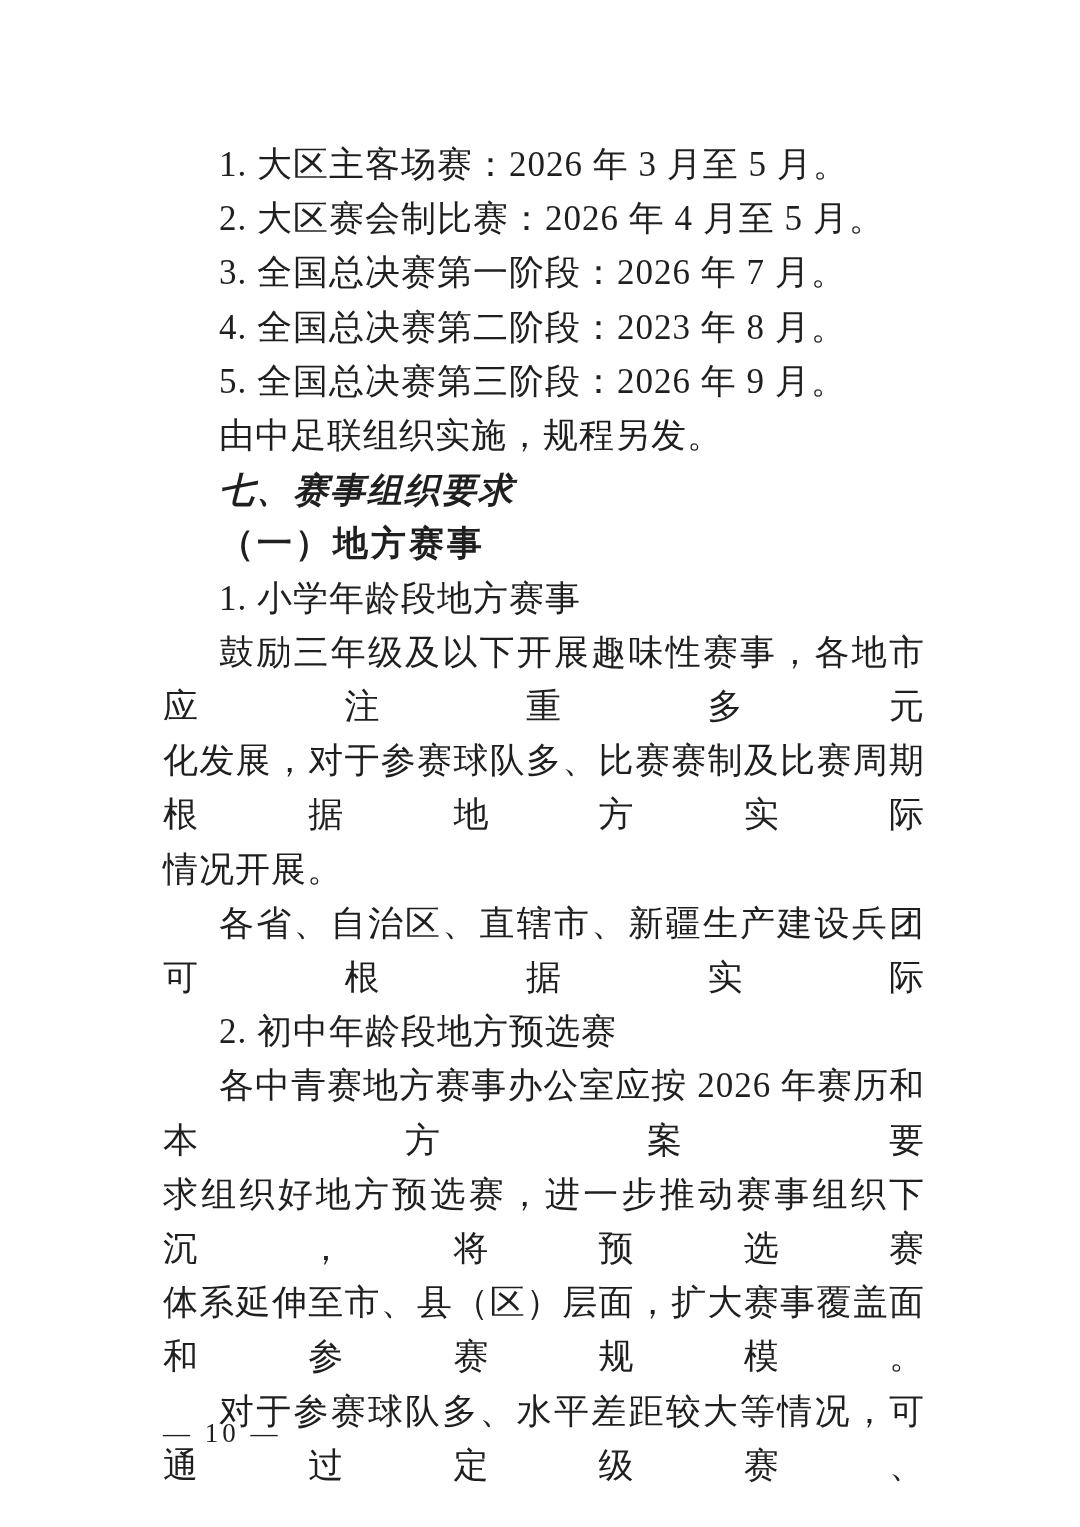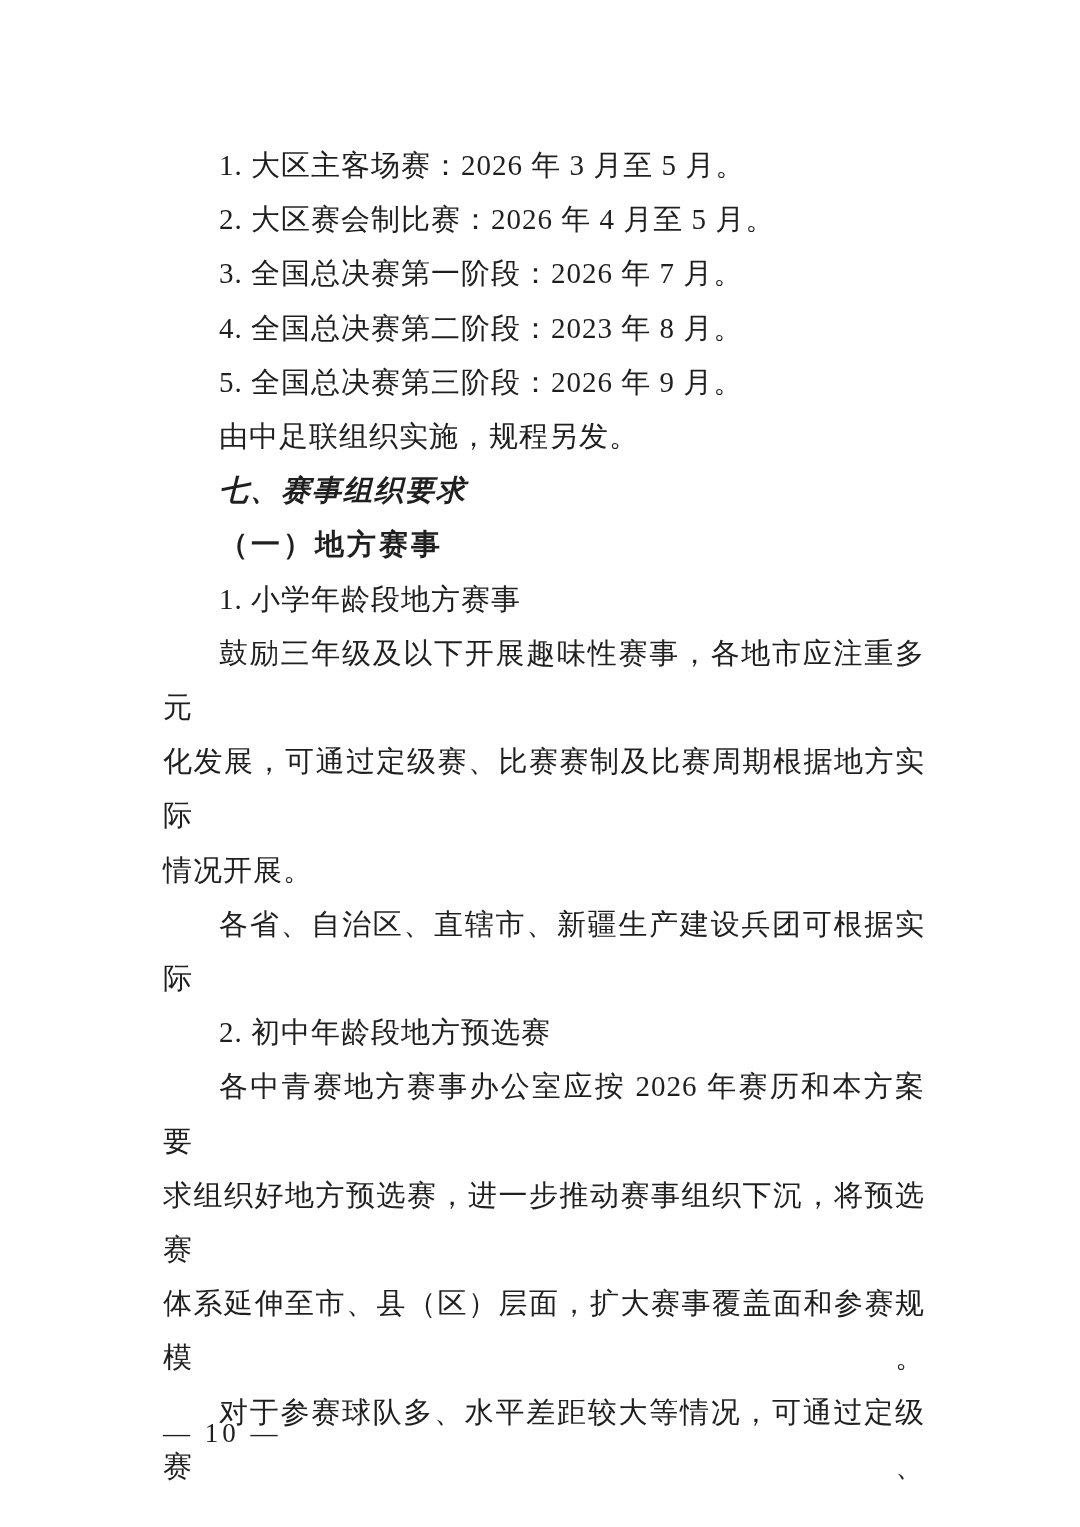--- a/index.html
+++ b/index.html
@@ -22,21 +22,21 @@
     height: 1527px;
     background: #ffffff;
   }
   .doc {
     position: absolute;
     left: 163px;
     top: 138px;
     width: 762px;
   }
   .ln {
-    font-size: 29px;
+    font-size: 35px;
     line-height: 54.2px;
     text-align: left;
     letter-spacing: 1px;
     white-space: pre-wrap;
   }
   
   .ln.just {
     text-align: justify;
     text-align-last: justify;
   }
@@ -74,21 +74,21 @@
     <div class="ln ind">1. 大区主客场赛：2026 年 3 月至 5 月。</div>
     <div class="ln ind">2. 大区赛会制比赛：2026 年 4 月至 5 月。</div>
     <div class="ln ind">3. 全国总决赛第一阶段：2026 年 7 月。</div>
     <div class="ln ind">4. 全国总决赛第二阶段：2023 年 8 月。</div>
     <div class="ln ind">5. 全国总决赛第三阶段：2026 年 9 月。</div>
     <div class="ln ind">由中足联组织实施，规程另发。</div>
     <div class="ln ind h1">七、赛事组织要求</div>
     <div class="ln ind h2">（一）地方赛事</div>
     <div class="ln ind">1. 小学年龄段地方赛事</div>
     <div class="ln ind just">鼓励三年级及以下开展趣味性赛事，各地市应注重多元</div>
-    <div class="ln just">化发展，可通过定级赛、比赛赛制及比赛周期根据地方实际</div>
+    <div class="ln just">化发展，对于参赛球队多、比赛赛制及比赛周期根据地方实际</div>
     <div class="ln">情况开展。</div>
     <div class="ln ind just">各省、自治区、直辖市、新疆生产建设兵团可根据实际</div>
     <div class="ln ind">2. 初中年龄段地方预选赛</div>
     <div class="ln ind just">各中青赛地方赛事办公室应按 2026 年赛历和本方案要</div>
     <div class="ln just">求组织好地方预选赛，进一步推动赛事组织下沉，将预选赛</div>
     <div class="ln just">体系延伸至市、县（区）层面，扩大赛事覆盖面和参赛规模。</div>
     <div class="ln ind just">对于参赛球队多、水平差距较大等情况，可通过定级赛、</div>
 
   </div>
 

